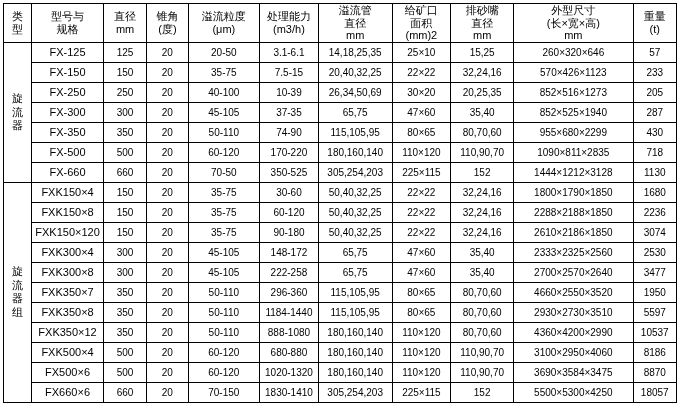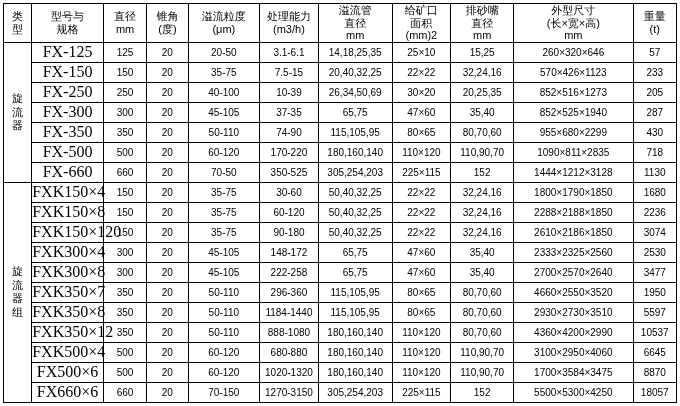--- a/index.html
+++ b/index.html
@@ -43,22 +43,21 @@
     font-weight: bold;
     font-size: 11px;
     letter-spacing: 0px;
     width: 26px;
   }
   td.group span {
     display: block;
     line-height: 1.25;
   }
   td.model {
-    font-size: 16px;
-    font-family: Liberation Serif, serif;
+    font-size: 11px;
   }
   .hdr-cat { width: 26px; }
   .hdr-model { width: 66px; }
   .hdr-dia { width: 40px; }
   .hdr-cone { width: 38px; }
   .hdr-over { width: 66px; }
   .hdr-cap { width: 54px; }
   .hdr-ovpipe { width: 68px; }
   .hdr-feed { width: 54px; }
   .hdr-sand { width: 58px; }
@@ -329,40 +328,40 @@
       <tr>
         <td class="model">FXK500×4</td>
         <td>500</td>
         <td>20</td>
         <td>60-120</td>
         <td>680-880</td>
         <td>180,160,140</td>
         <td>110×120</td>
         <td>110,90,70</td>
         <td>3100×2950×4060</td>
-        <td>6645</td>
+        <td>8186</td>
       </tr>
       <tr>
         <td class="model">FX500×6</td>
         <td>500</td>
         <td>20</td>
         <td>60-120</td>
         <td>1020-1320</td>
         <td>180,160,140</td>
         <td>110×120</td>
         <td>110,90,70</td>
-        <td>1700×3584×3475</td>
+        <td>3690×3584×3475</td>
         <td>8870</td>
       </tr>
       <tr>
         <td class="model">FX660×6</td>
         <td>660</td>
         <td>20</td>
         <td>70-150</td>
-        <td>1270-3150</td>
+        <td>1830-1410</td>
         <td>305,254,203</td>
         <td>225×115</td>
         <td>152</td>
         <td>5500×5300×4250</td>
         <td>18057</td>
       </tr>
     </tbody>
 </table>
 
 </body></html>

